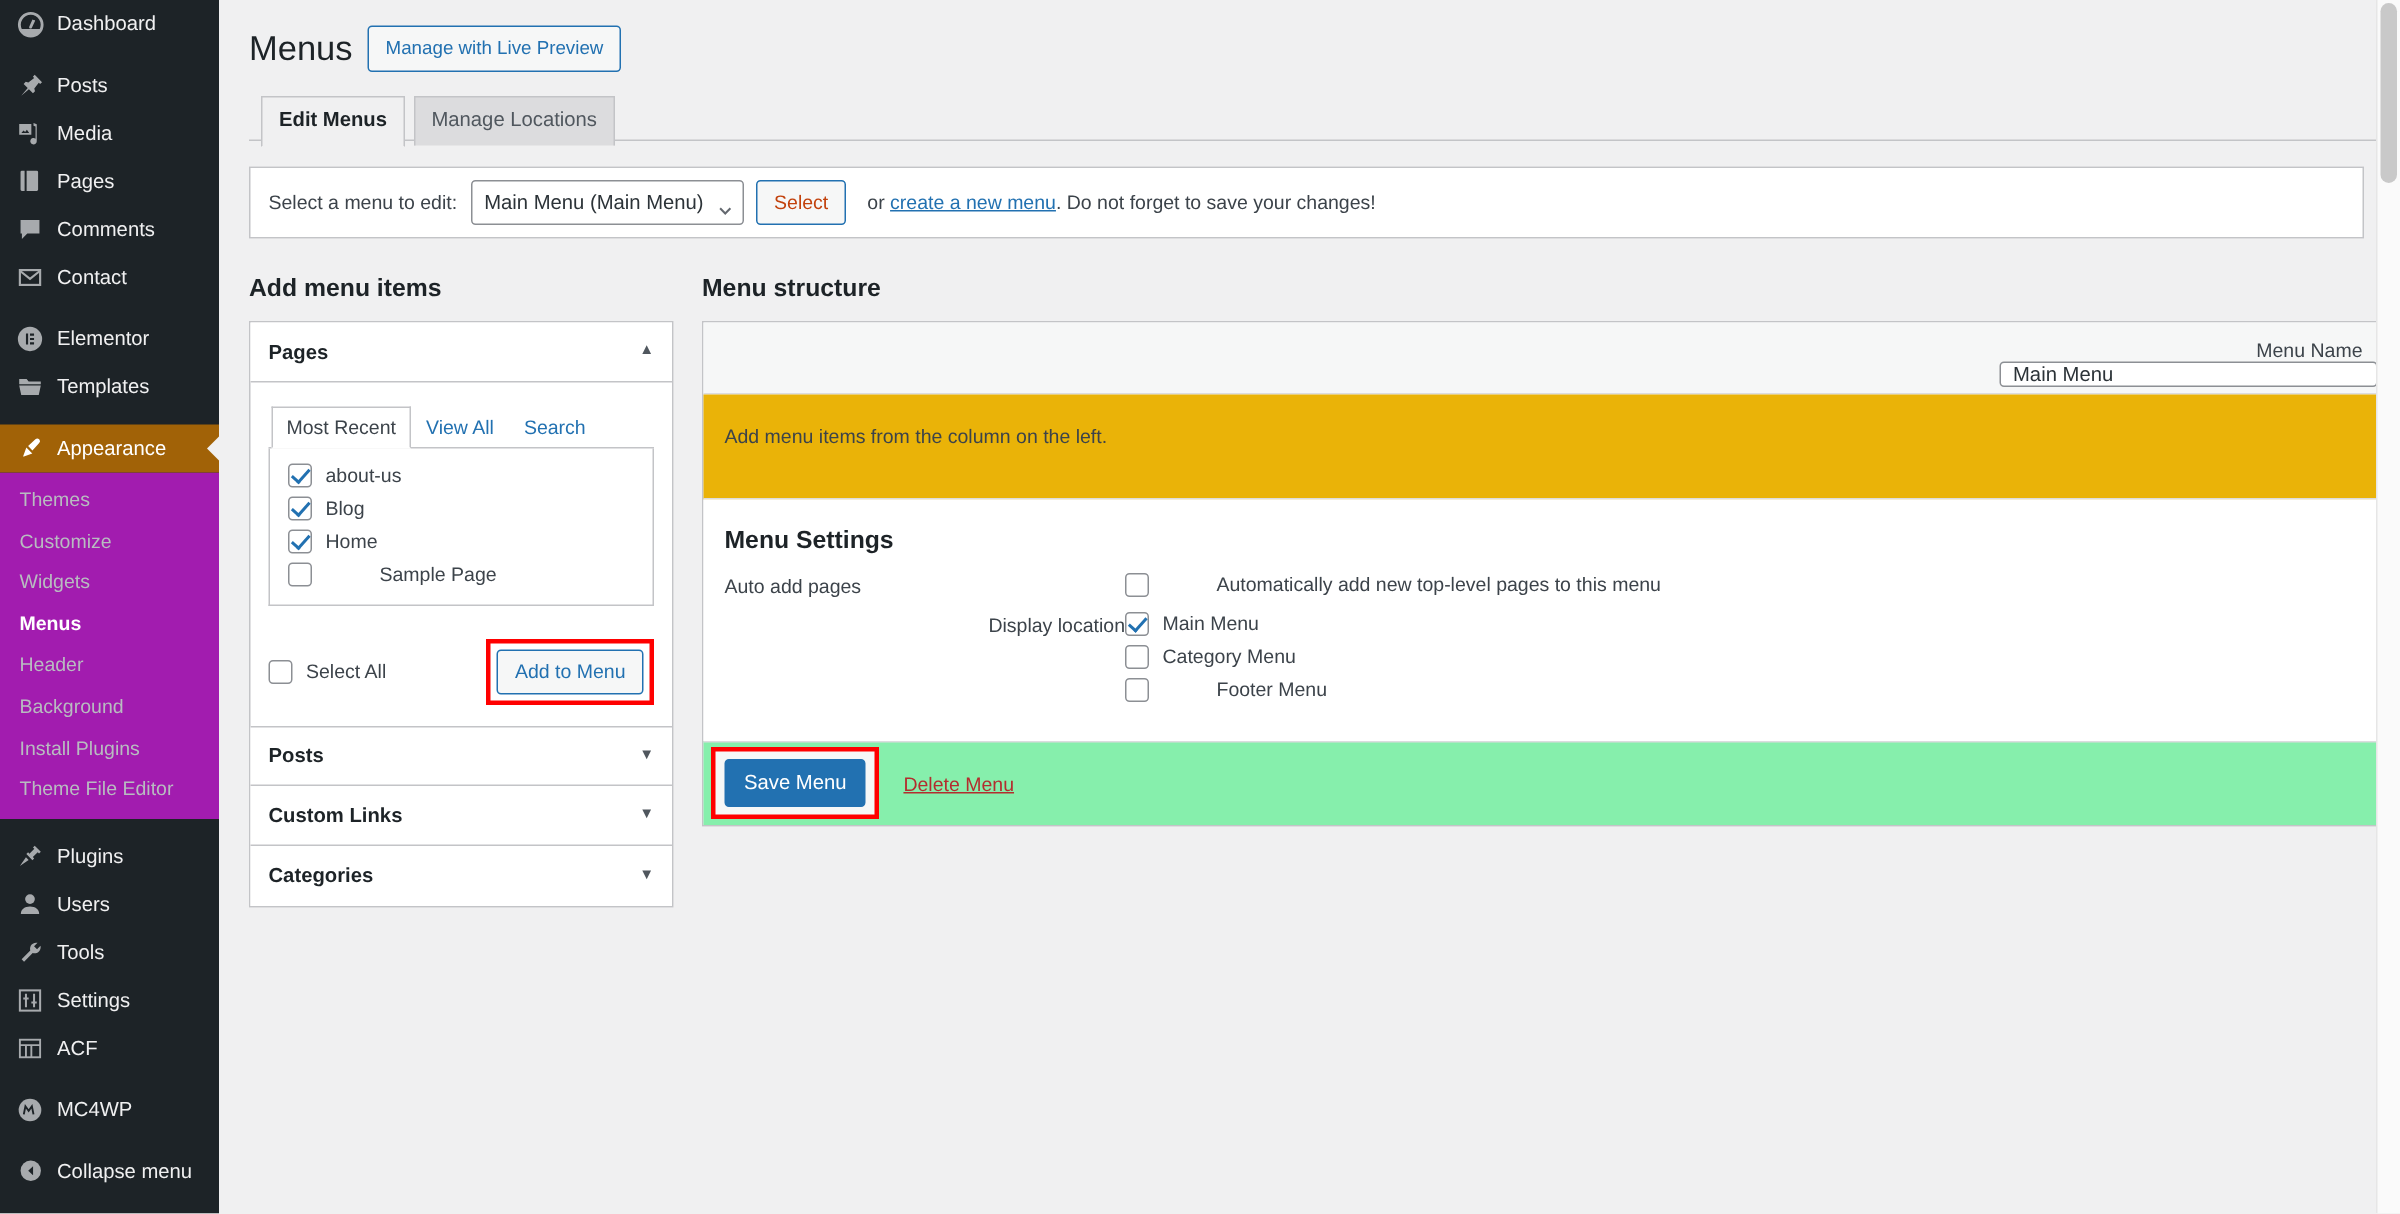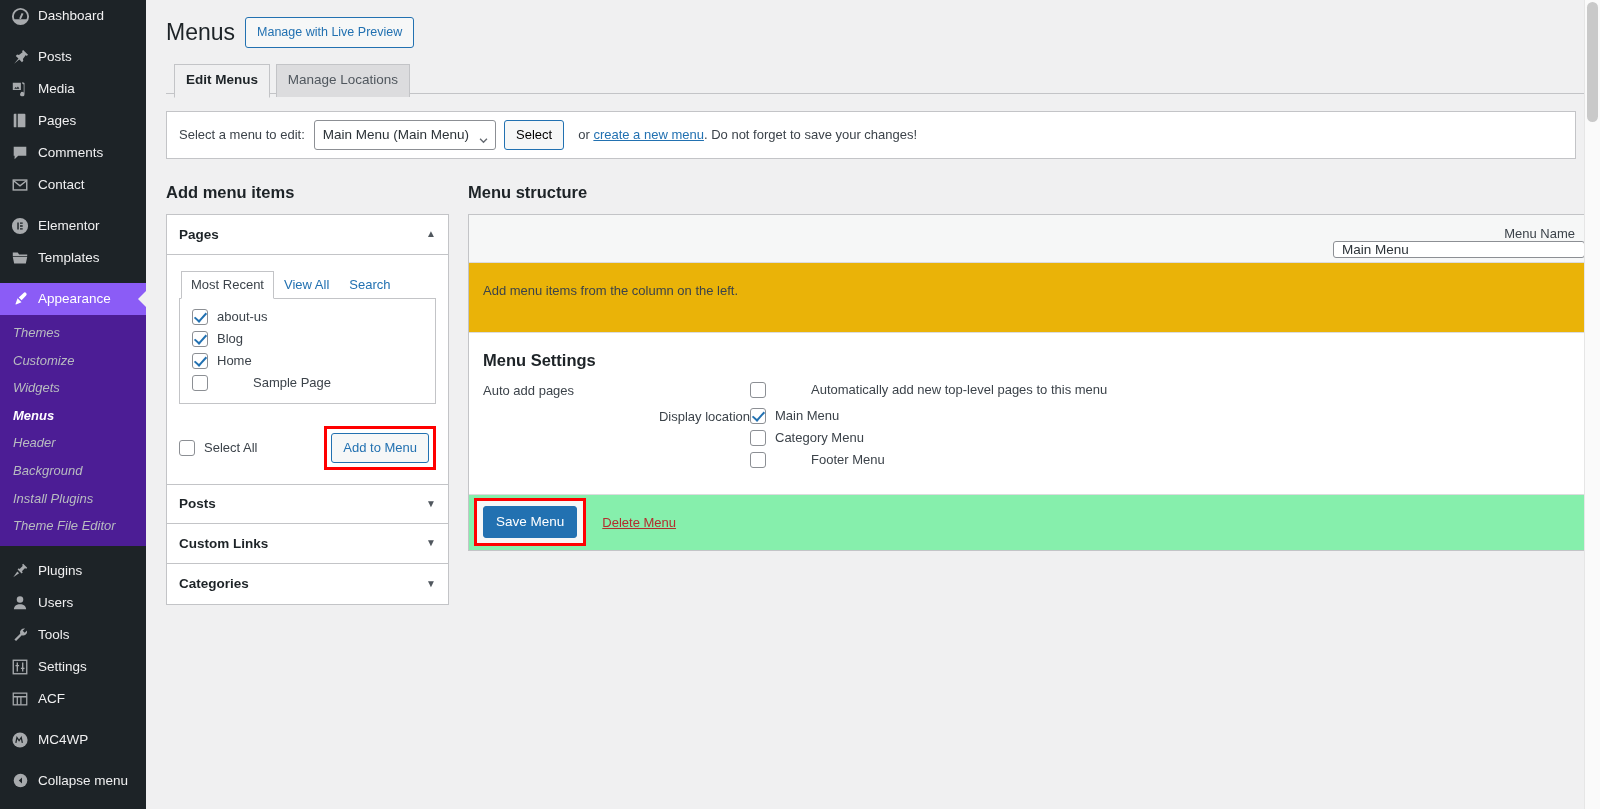--- a/index.html
+++ b/index.html
@@ -36,34 +36,34 @@
     width: 22px; height: 20px;
     margin-right: 7px;
     display: flex; align-items: center; justify-content: center;
     color: #a7aaad;
     flex: 0 0 22px;
   }
   .menu-top .ico svg { display: block; }
   .menu-top .lbl { white-space: nowrap; }
   .menu-sep { height: 9px; }
   .menu-top.current {
-    background: #8b5cf6;
+    background: #a16207;
     color: #fff;
     font-weight: 400;
   }
   .menu-top.current .ico { color: #fff; }
   .menu-top.current::after {
     content: "";
     position: absolute; right: 0; top: 50%;
     margin-top: -8px;
     border-style: solid;
     border-width: 8px 8px 8px 0;
     border-color: transparent #f0f0f1 transparent transparent;
   }
-  .submenu { background: #4c1d95; padding: 4px 0 6px; font-style: italic; }
+  .submenu { background: #a21caf; padding: 4px 0 6px; }
   .submenu .sub-item {
     display: block;
     padding: 6px 0 6px 13px;
     font-size: 13px;
     color: #b8bcc0;
     line-height: 1.2;
     cursor: pointer;
     white-space: nowrap;
   }
   .submenu .sub-item.current { color: #fff; font-weight: bold; }
@@ -150,21 +150,21 @@
     margin-top: -3px;
     width: 9px; height: 6px;
     color: #646970;
   }
   .btn-secondary {
     margin-left: 8px;
     display: inline-block;
     padding: 0 11px;
     height: 30px; line-height: 28px;
     font-size: 13px;
-    color: #000000;
+    color: #c2410c;
     background: #f6f7f7;
     border: 1px solid #2271b1;
     border-radius: 3px;
     cursor: pointer;
   }
   .sep-text { margin-left: 14px; color: #3c434a; }
   .sep-text a { color: #2271b1; text-decoration: underline; cursor: pointer; }
 
   .columns { display: flex; margin-top: 22px; }
   .col-left { width: 283px; flex: 0 0 283px; }

